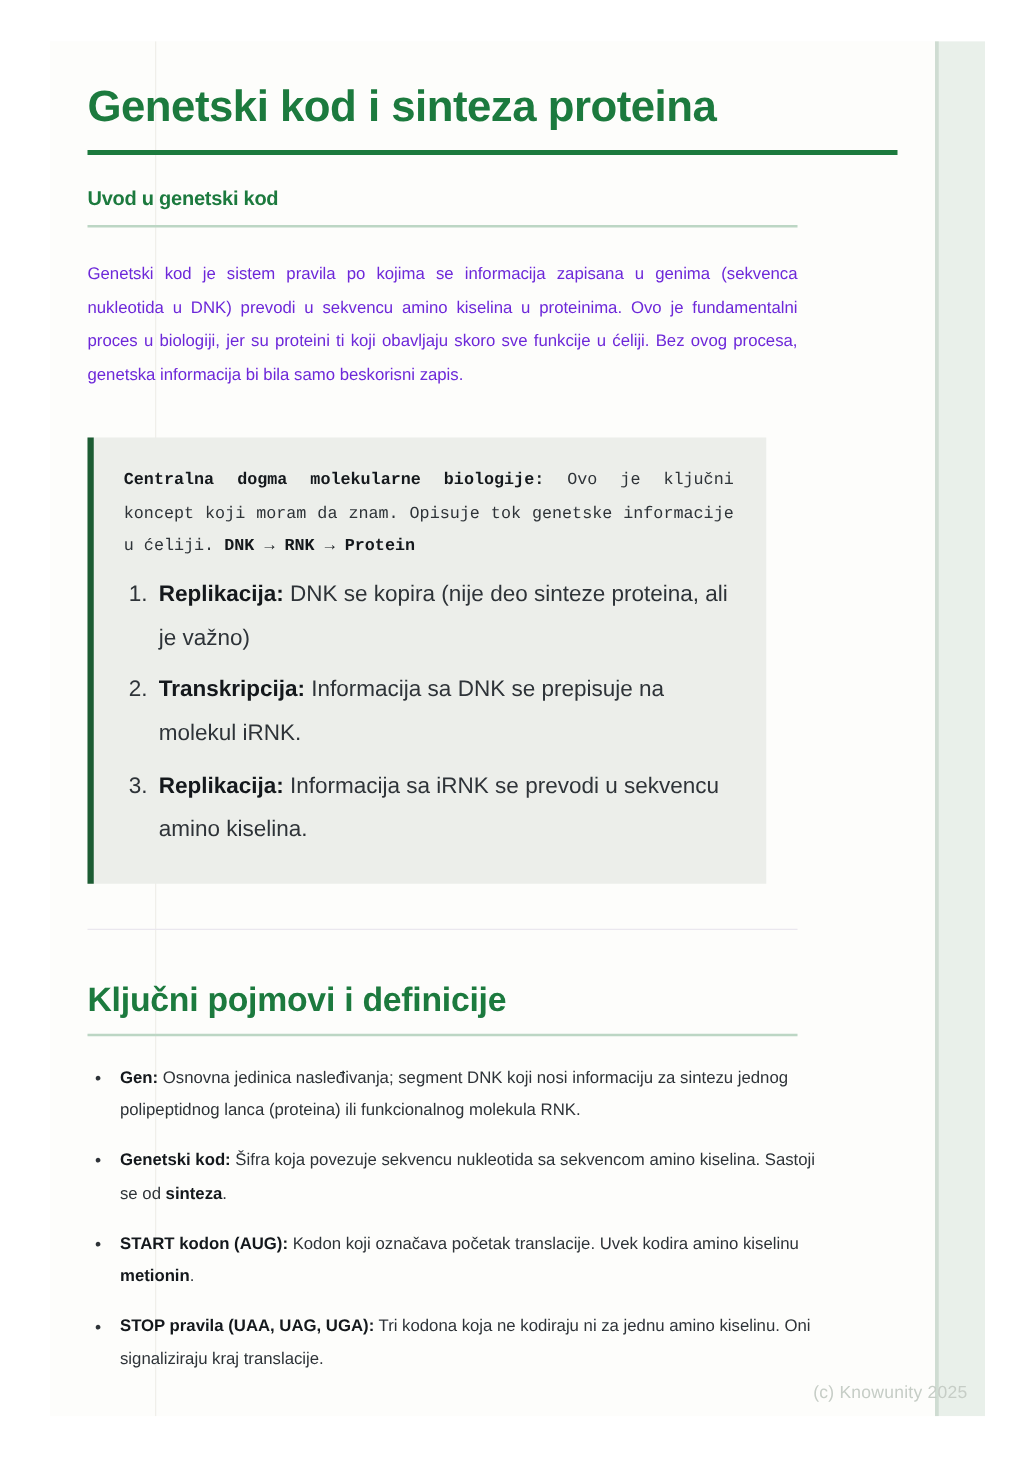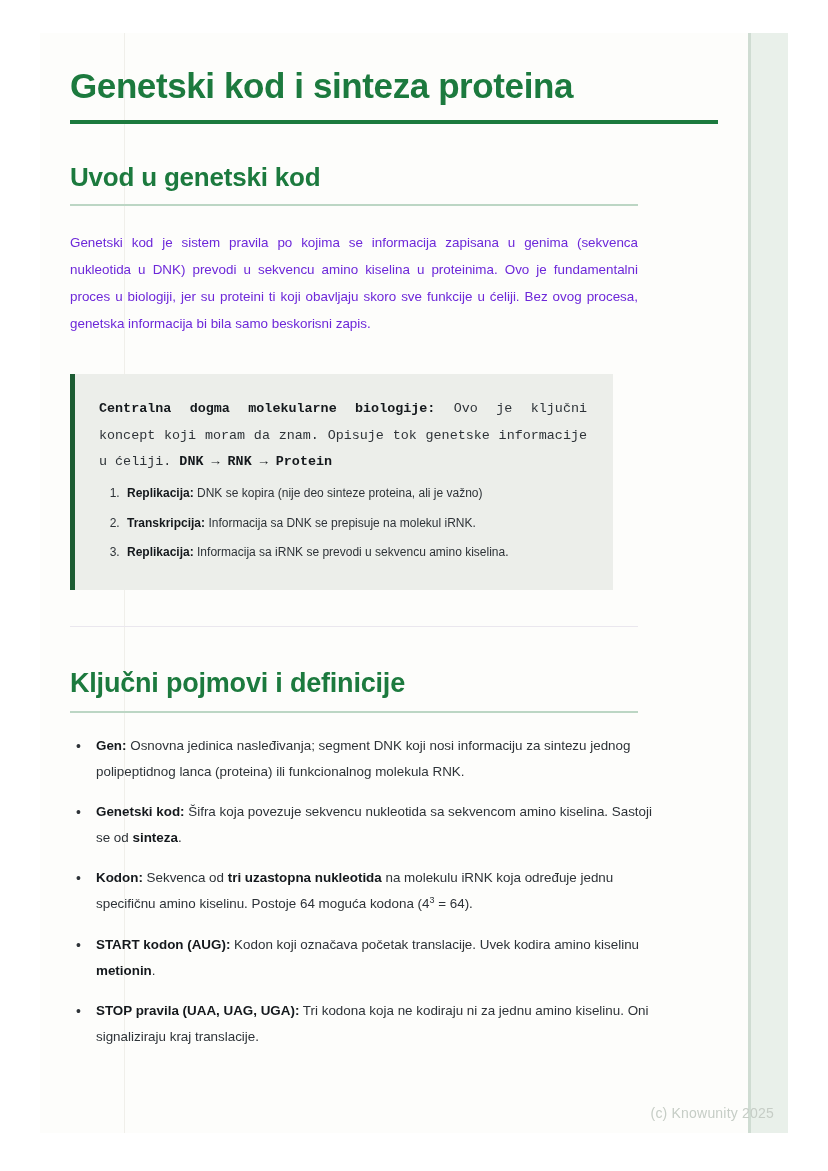--- a/index.html
+++ b/index.html
@@ -68,22 +68,22 @@
   }
   .rule-title {
     margin-top: 14px;
     width: 648px;
     height: 4px;
     background: #1c7a3e;
   }
 
   h2.section-title {
     margin: 0;
-    padding-top: 38px;
-    font-size: 26px;
+    padding-top: 26px;
+    font-size: 16px;
     line-height: 1.2;
     font-weight: bold;
     color: #1c7a3e;
     letter-spacing: -0.2px;
   }
   h2.section-big {
     font-size: 27px;
     padding-top: 40px;
   }
   .rule-section {
@@ -117,21 +117,21 @@
     font-size: 13.4px;
     line-height: 2.0;
     color: #2e3338;
     text-align: justify;
     font-family: Liberation Mono, monospace;
   }
   .callout-lead b { color: #14181c; }
   ol.callout-list {
     margin: 4px 0 0 0;
     padding-left: 24px;
-    font-size: 12px;
+    font-size: 18px;
     line-height: 1.95;
     color: #2e3338;
   }
   ol.callout-list li { padding-left: 4px; margin-top: 6px; }
   ol.callout-list li b { color: #14181c; }
 
   
   .divider {
     margin-top: 36px;
     width: 568px;
@@ -205,21 +205,20 @@
     </div>
 
     <div class="divider"></div>
 
     <h2 class="section-title section-big">Ključni pojmovi i definicije</h2>
     <div class="rule-section"></div>
 
     <ul class="terms">
       <li><b>Gen:</b><span> Osnovna jedinica nasleđivanja; segment DNK koji nosi informaciju za sintezu jednog polipeptidnog lanca (proteina) ili funkcionalnog molekula RNK.</span><b></b><span></span></li>
       <li><b>Genetski kod:</b><span> Šifra koja povezuje sekvencu nukleotida sa sekvencom amino kiselina. Sastoji se od </span><b>sinteza</b><span>.</span></li>
-      <li><b>Kodon:</b><span> Sekvenca od </span><b>tri uzastopna nukleotida</b><span> na molekulu iRNK koja određuje jednu specifičnu amino kiselinu. Postoje 64 moguća kodona (4</span><sup>3</sup><span> = 64).</span></li>
       <li><b>START kodon (AUG):</b><span> Kodon koji označava početak translacije. Uvek kodira amino kiselinu </span><b>metionin</b><span>.</span></li>
       <li><b>STOP pravila (UAA, UAG, UGA):</b><span> Tri kodona koja ne kodiraju ni za jednu amino kiselinu. Oni signaliziraju kraj translacije.</span><b></b><span></span></li>
     </ul>
 
   </div>
 
   <div class="footer">(c) Knowunity 2025</div>
 
 </div>
 

